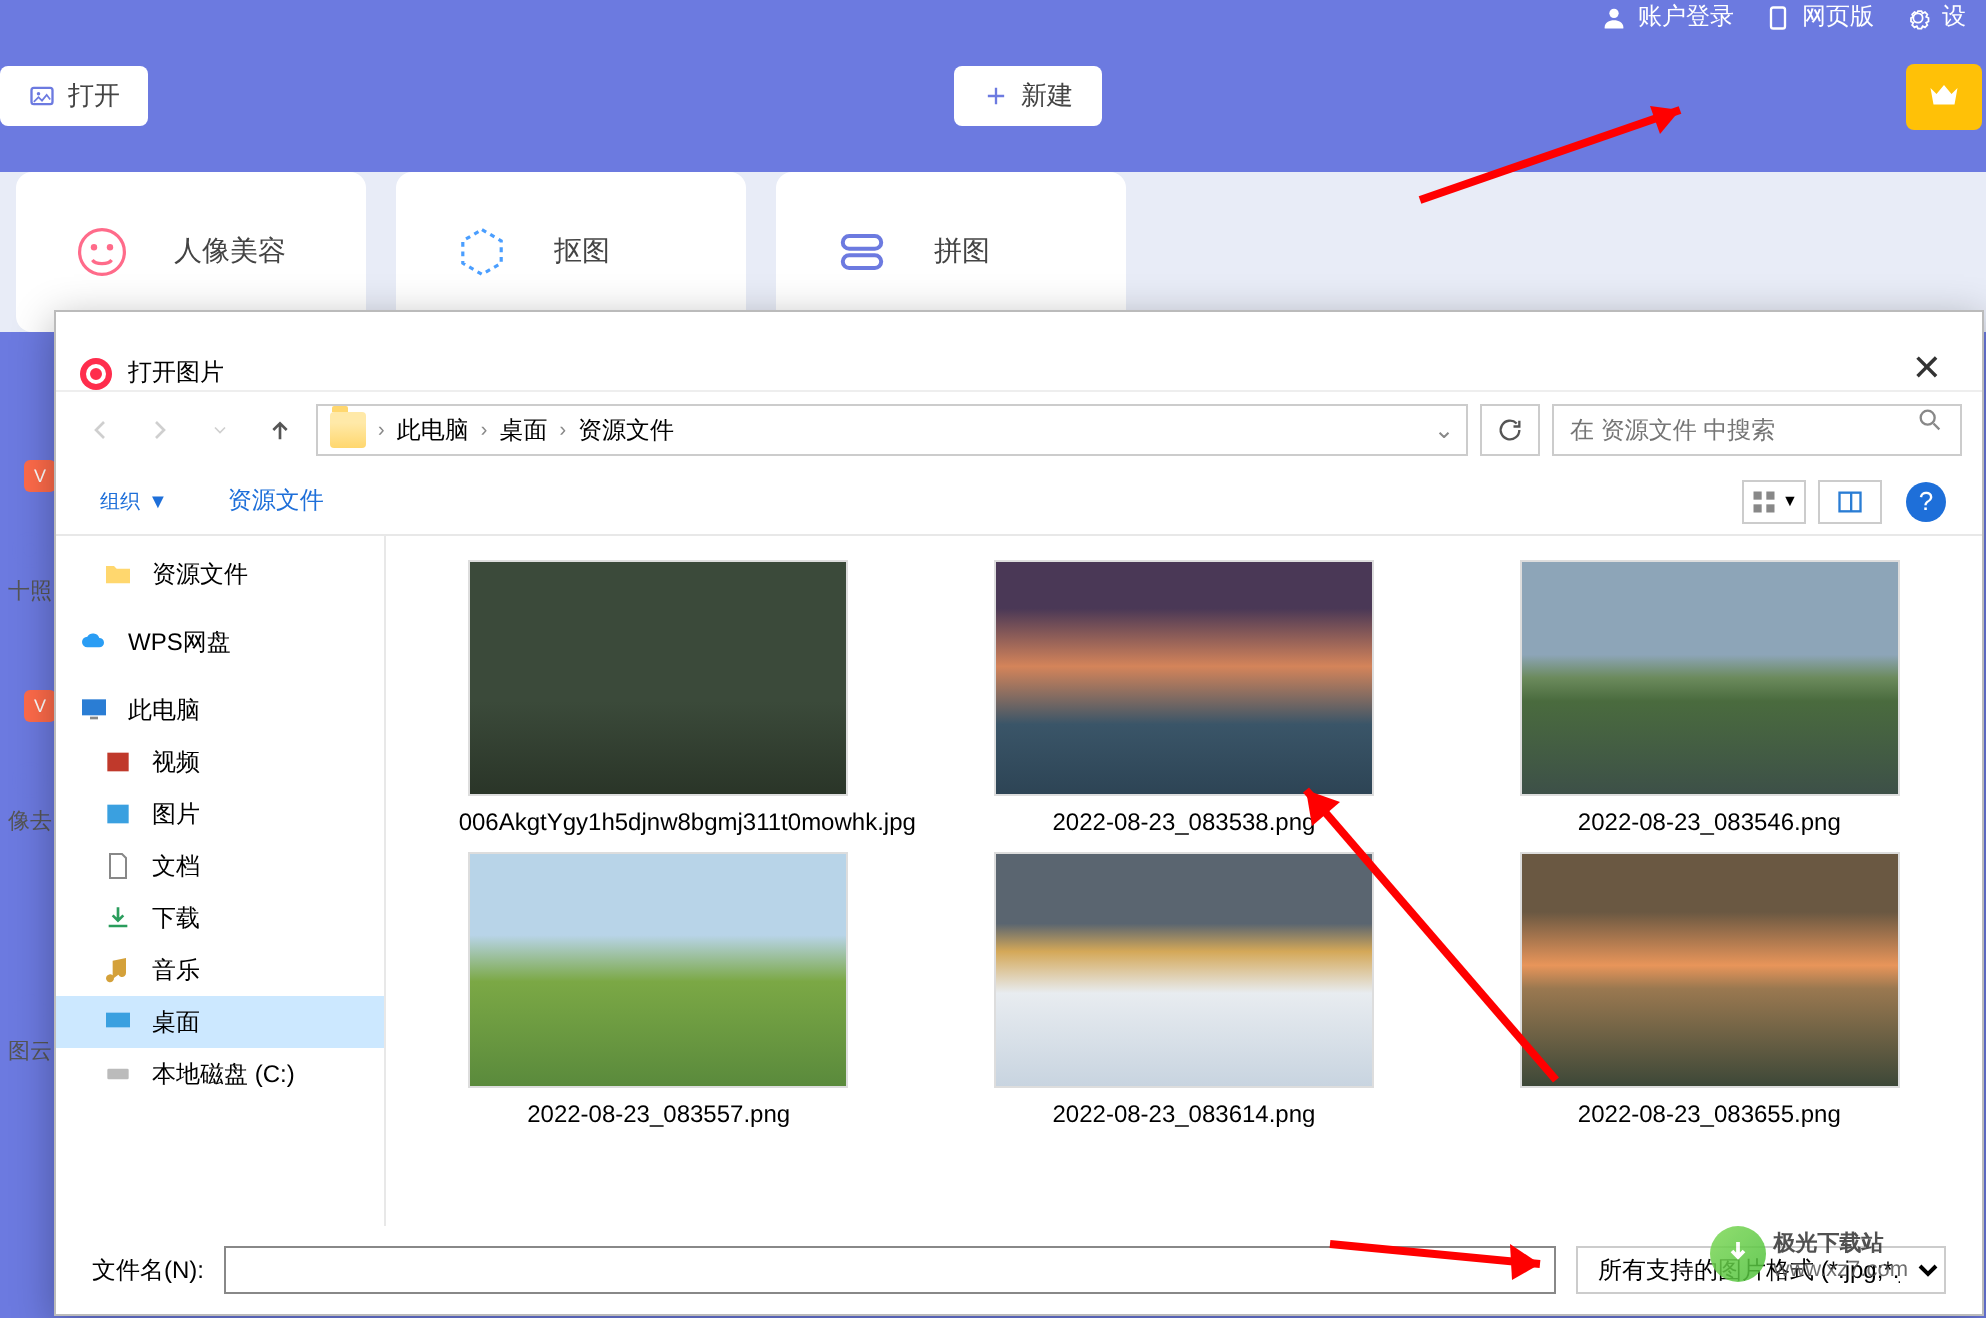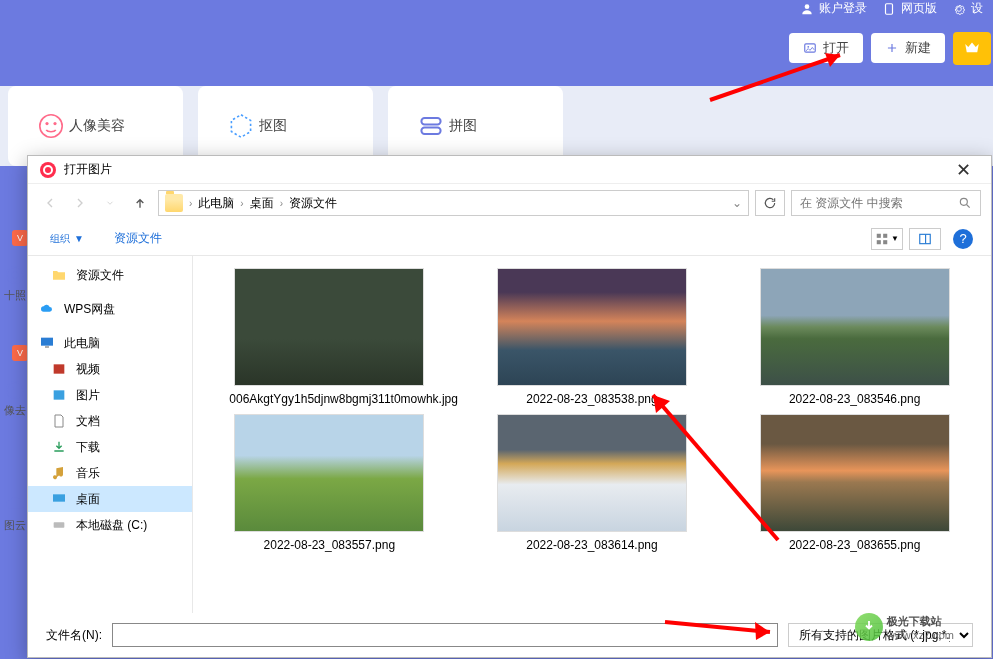--- a/index.html
+++ b/index.html
@@ -4,57 +4,57 @@
   <style>
     * { margin: 0; padding: 0; box-sizing: border-box; font-family: "Microsoft YaHei", Arial, sans-serif; }
     body { width: 993px; height: 659px; background: #6c7ae0; overflow: hidden; position: relative; }
     
     
     .top-header { height: 28px; display: flex; justify-content: flex-end; align-items: flex-start; padding-right: 10px; gap: 15px; color: #fff; font-size: 12px; }
     .top-header-item { display: flex; align-items: center; gap: 5px; cursor: pointer; }
     .top-header svg { width: 14px; height: 14px; fill: #fff; }
     
     
-    .toolbar { height: 40px; display: flex; justify-content: flex-end; align-items: center; padding-right: 2px; gap: 8px; }
+    .toolbar { height: 40px; display: flex; justify-content: space-between; align-items: center; padding-right: 2px; gap: 8px; }
     .toolbar-btn { background: #fff; border: none; padding: 6px 14px; border-radius: 4px; display: flex; align-items: center; gap: 6px; font-size: 13px; color: #444; cursor: pointer; }
     .toolbar-btn svg { width: 14px; height: 14px; }
     .crown-btn { background: #ffc107; padding: 6px 10px; border: none; border-radius: 4px; cursor: pointer; }
     .crown-btn svg { width: 18px; height: 18px; fill: #fff; }
     
     
     .cards-area { background: #e8ecf7; height: 80px; margin-top: 18px; display: flex; gap: 15px; padding: 0 8px; }
-    .card { background: #fff; border-radius: 8px; padding: 18px 25px; display: flex; align-items: center; min-width: 175px; text-align: right; }
+    .card { background: #fff; border-radius: 8px; padding: 18px 25px; display: flex; align-items: center; gap: 18px; min-width: 175px; text-align: right; }
     .card-icon { width: 36px; height: 36px; display: flex; align-items: center; justify-content: center; }
     .card-icon svg { width: 32px; height: 32px; }
     .card-label { font-size: 14px; color: #444; }
     
     
     .side-items { position: absolute; left: 0; top: 225px; width: 30px; z-index: 0; }
     .side-item { height: 115px; display: flex; flex-direction: column; align-items: center; justify-content: center; font-size: 11px; color: #555; position: relative; }
     .side-badge { position: absolute; top: 5px; right: 2px; width: 16px; height: 16px; background: #ff6b4a; color: #fff; font-size: 9px; border-radius: 3px; display: flex; align-items: center; justify-content: center; }
     .side-item svg { width: 26px; height: 26px; }
     
     
     .dialog { position: absolute; top: 155px; left: 27px; width: 965px; height: 503px; background: #fff; border: 1px solid #bbb; box-shadow: 0 5px 20px rgba(0,0,0,0.3); z-index: 10; display: flex; flex-direction: column; }
-    .dialog-title-bar { height: 28px; display: flex; align-items: center; padding: 0 12px; border-bottom: 1px solid #eee; }
+    .dialog-title-bar { height: 40px; display: flex; align-items: flex-end; padding: 0 12px; border-bottom: 1px solid #eee; }
     .dialog-title-bar .app-icon { width: 16px; height: 16px; background: #ff2d4d; border-radius: 50%; margin-right: 8px; position: relative; }
     .dialog-title-bar .app-icon::after { content: ''; position: absolute; top: 3px; left: 3px; width: 10px; height: 10px; border: 2px solid #fff; border-radius: 50%; box-sizing: border-box; }
     .dialog-title { font-size: 12px; flex: 1; }
     .dialog-close { cursor: pointer; font-size: 18px; color: #333; padding: 0 8px; }
     
     .dialog-nav { height: 38px; display: flex; align-items: center; padding: 0 10px; gap: 6px; }
     .nav-arrow, .nav-up { width: 24px; height: 24px; display: flex; align-items: center; justify-content: center; cursor: pointer; color: #999; }
     .nav-arrow.disabled { opacity: 0.4; }
     .breadcrumb-box { flex: 1; border: 1px solid #ccc; height: 26px; display: flex; align-items: center; padding: 0 6px; gap: 4px; font-size: 12px; }
     .breadcrumb-box .folder-img { width: 18px; height: 18px; background: linear-gradient(to bottom, #ffe9a8 30%, #ffd76e); border-radius: 2px; position: relative; }
     .breadcrumb-box .folder-img::before { content: ''; position: absolute; top: -3px; left: 1px; width: 8px; height: 3px; background: #ffd76e; border-radius: 1px 1px 0 0; }
     .bc-sep { color: #888; font-size: 10px; margin: 0 2px; }
     .bc-dropdown { margin-left: auto; color: #888; cursor: pointer; }
     .nav-refresh { width: 30px; height: 26px; border: 1px solid #ccc; display: flex; align-items: center; justify-content: center; cursor: pointer; }
-    .search-box { width: 190px; border: 1px solid #ccc; height: 26px; display: flex; align-items: center; padding: 0 8px; font-size: 12px; color: #999; }
+    .search-box { width: 205px; border: 1px solid #ccc; height: 26px; display: flex; padding: 0 8px; font-size: 12px; color: #999; }
     .search-box input { border: none; outline: none; flex: 1; font-size: 12px; }
     .search-box svg { width: 14px; height: 14px; fill: #888; }
     
     .dialog-toolbar { height: 34px; display: flex; align-items: center; padding: 0 18px; border-bottom: 1px solid #e8e8e8; font-size: 12px; }
     .toolbar-link { color: #1e6fd9; cursor: pointer; margin-right: 30px; }
     .toolbar-link span { margin-left: 4px; font-size: 10px; }
     .toolbar-spacer { flex: 1; }
     .view-btn { width: 32px; height: 22px; border: 1px solid #ccc; margin-left: 6px; display: flex; align-items: center; justify-content: center; cursor: pointer; }
     .help-btn { width: 20px; height: 20px; background: #1e6fd9; color: #fff; border-radius: 50%; display: flex; align-items: center; justify-content: center; margin-left: 12px; font-size: 13px; cursor: pointer; }
     

